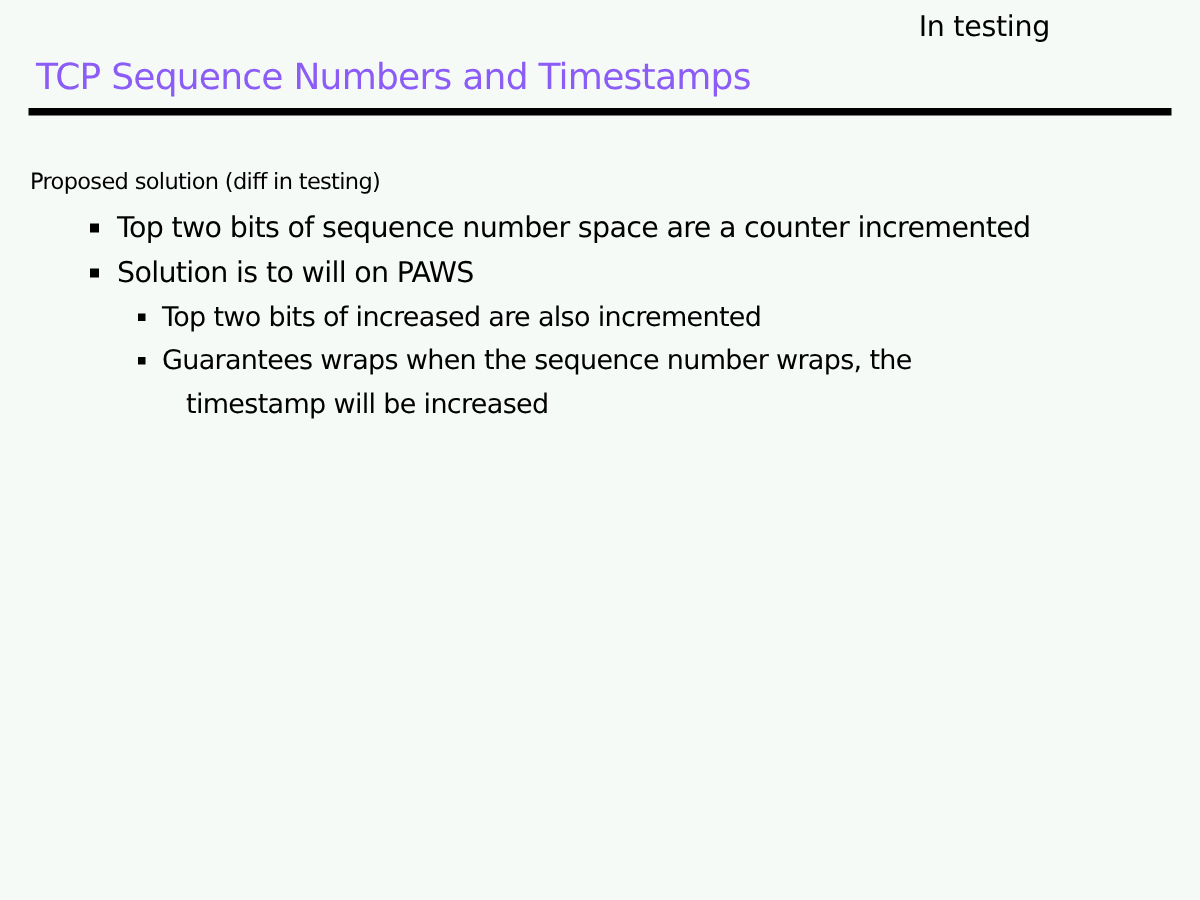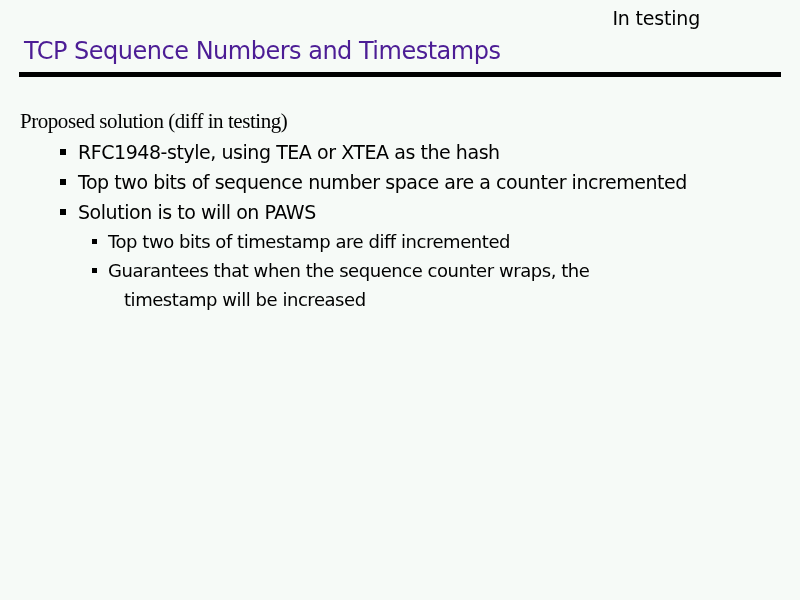--- a/index.html
+++ b/index.html
@@ -39,21 +39,21 @@
   .slide-title {
     position: absolute;
     top: 36px;
     left: 24px;
     right: 20px;
     font-family: "DejaVu Sans", sans-serif;
     font-size: 24px;
     line-height: 30px;
     letter-spacing: -0.5px;
     white-space: nowrap;
-    color: #4c1d95;
+    color: #8b5cf6;
   }
 
   .title-rule {
     position: absolute;
     top: 72px;
     left: 19px;
     width: 762px;
     height: 5px;
     background: #000000;
   }
@@ -69,24 +69,23 @@
   .line {
     position: relative;
     font-family: "DejaVu Sans", sans-serif;
     color: #000;
     letter-spacing: -0.45px;
     white-space: nowrap;
   }
 
   
   .lvl0 {
-    font-size: 21px;
+    font-size: 15px;
     line-height: 31px;
     margin-left: 0px;
-    font-family: Liberation Serif, serif;
   }
 
   
   .lvl1 {
     font-size: 19px;
     line-height: 30px;
     margin-left: 38px;
     padding-left: 20px;
   }
   .lvl1 > .bullet {
@@ -144,44 +143,40 @@
   <div class="slide-title">TCP Sequence Numbers and Timestamps</div>
 
   <div class="title-rule"></div>
 
   <div class="slide-body">
 
     <div class="line lvl0">
       <span class="txt">Proposed solution (diff in testing)</span>
     </div>
 
-    <div class="line lvl1">
-      <span class="bullet"></span>
-      <span class="txt">RFC1948-style, using TEA or XTEA as the hash</span>
-    </div>
 
     <div class="line lvl1">
       <span class="bullet"></span>
       <span class="txt">Top two bits of sequence number space are a counter incremented</span>
     </div>
 
 
     <div class="line lvl1">
       <span class="bullet"></span>
       <span class="txt">Solution is to will on PAWS</span>
     </div>
 
     <div class="line lvl2">
       <span class="bullet"></span>
-      <span class="txt">Top two bits of timestamp are diff incremented</span>
+      <span class="txt">Top two bits of increased are also incremented</span>
     </div>
 
     <div class="line lvl2">
       <span class="bullet"></span>
-      <span class="txt">Guarantees that when the sequence counter wraps, the</span>
+      <span class="txt">Guarantees wraps when the sequence number wraps, the</span>
     </div>
 
     <div class="line lvl2c">
       <span class="txt">timestamp will be increased</span>
     </div>
 
   </div>
 </div>
 
 </body></html>

